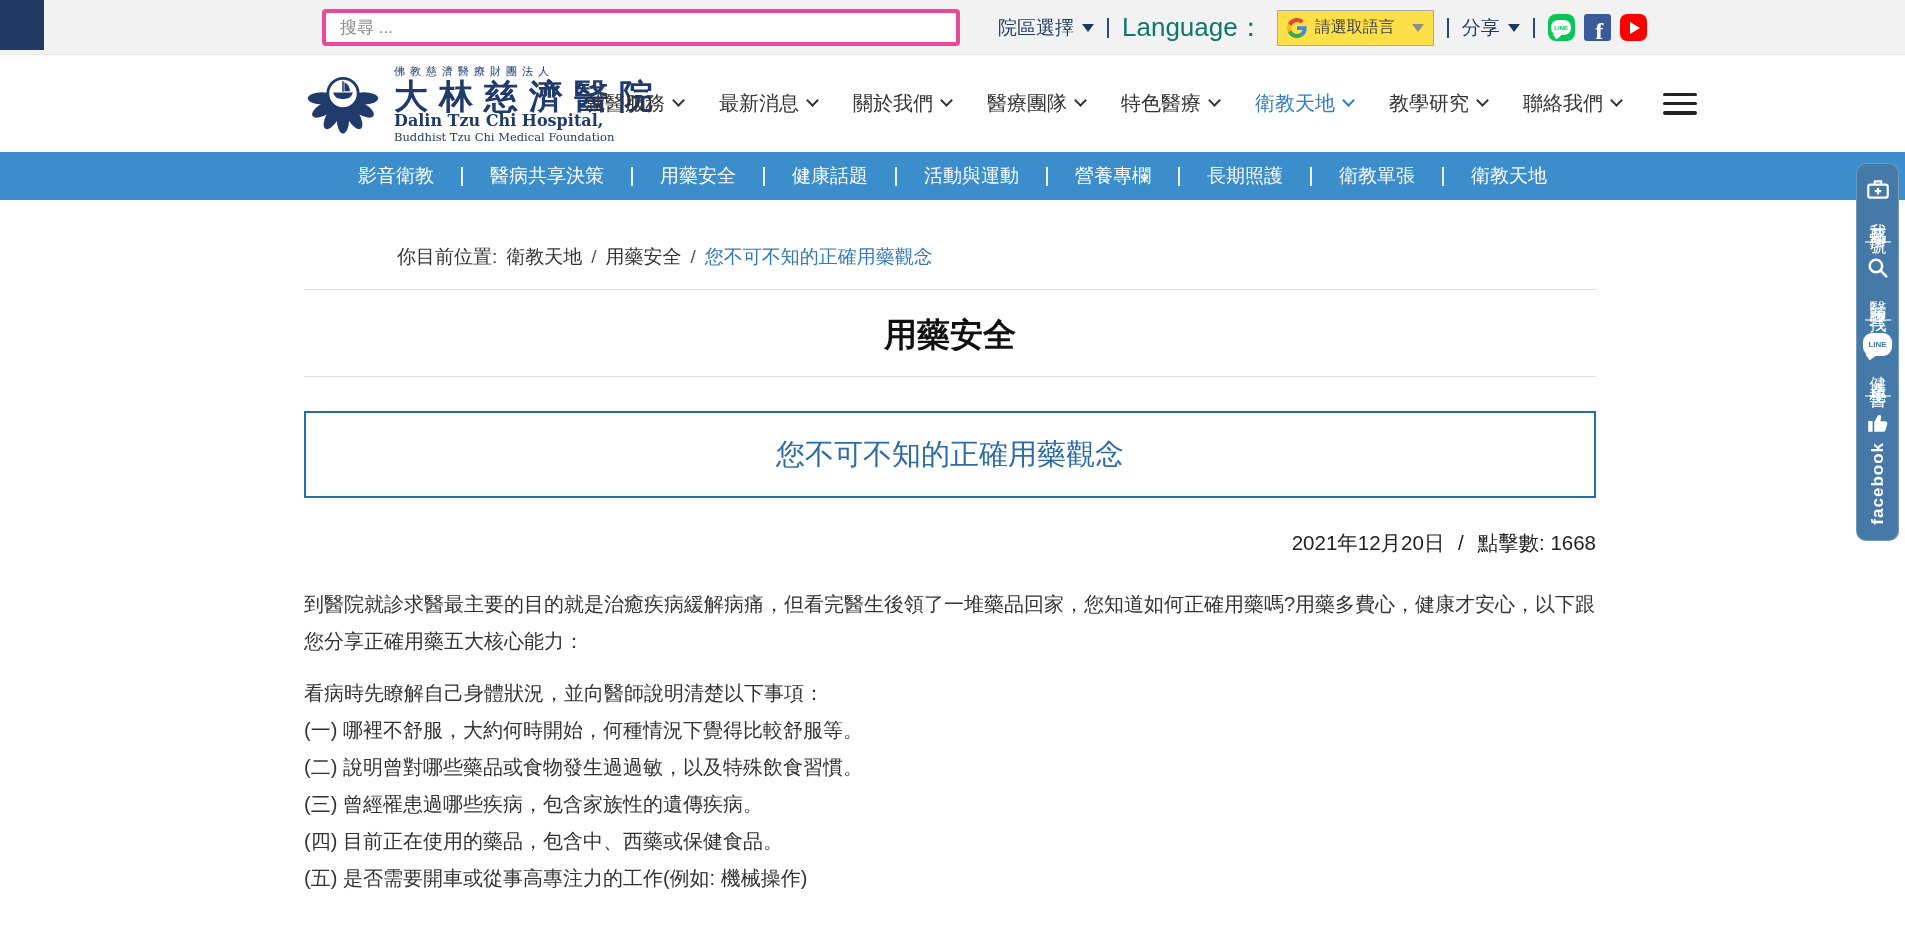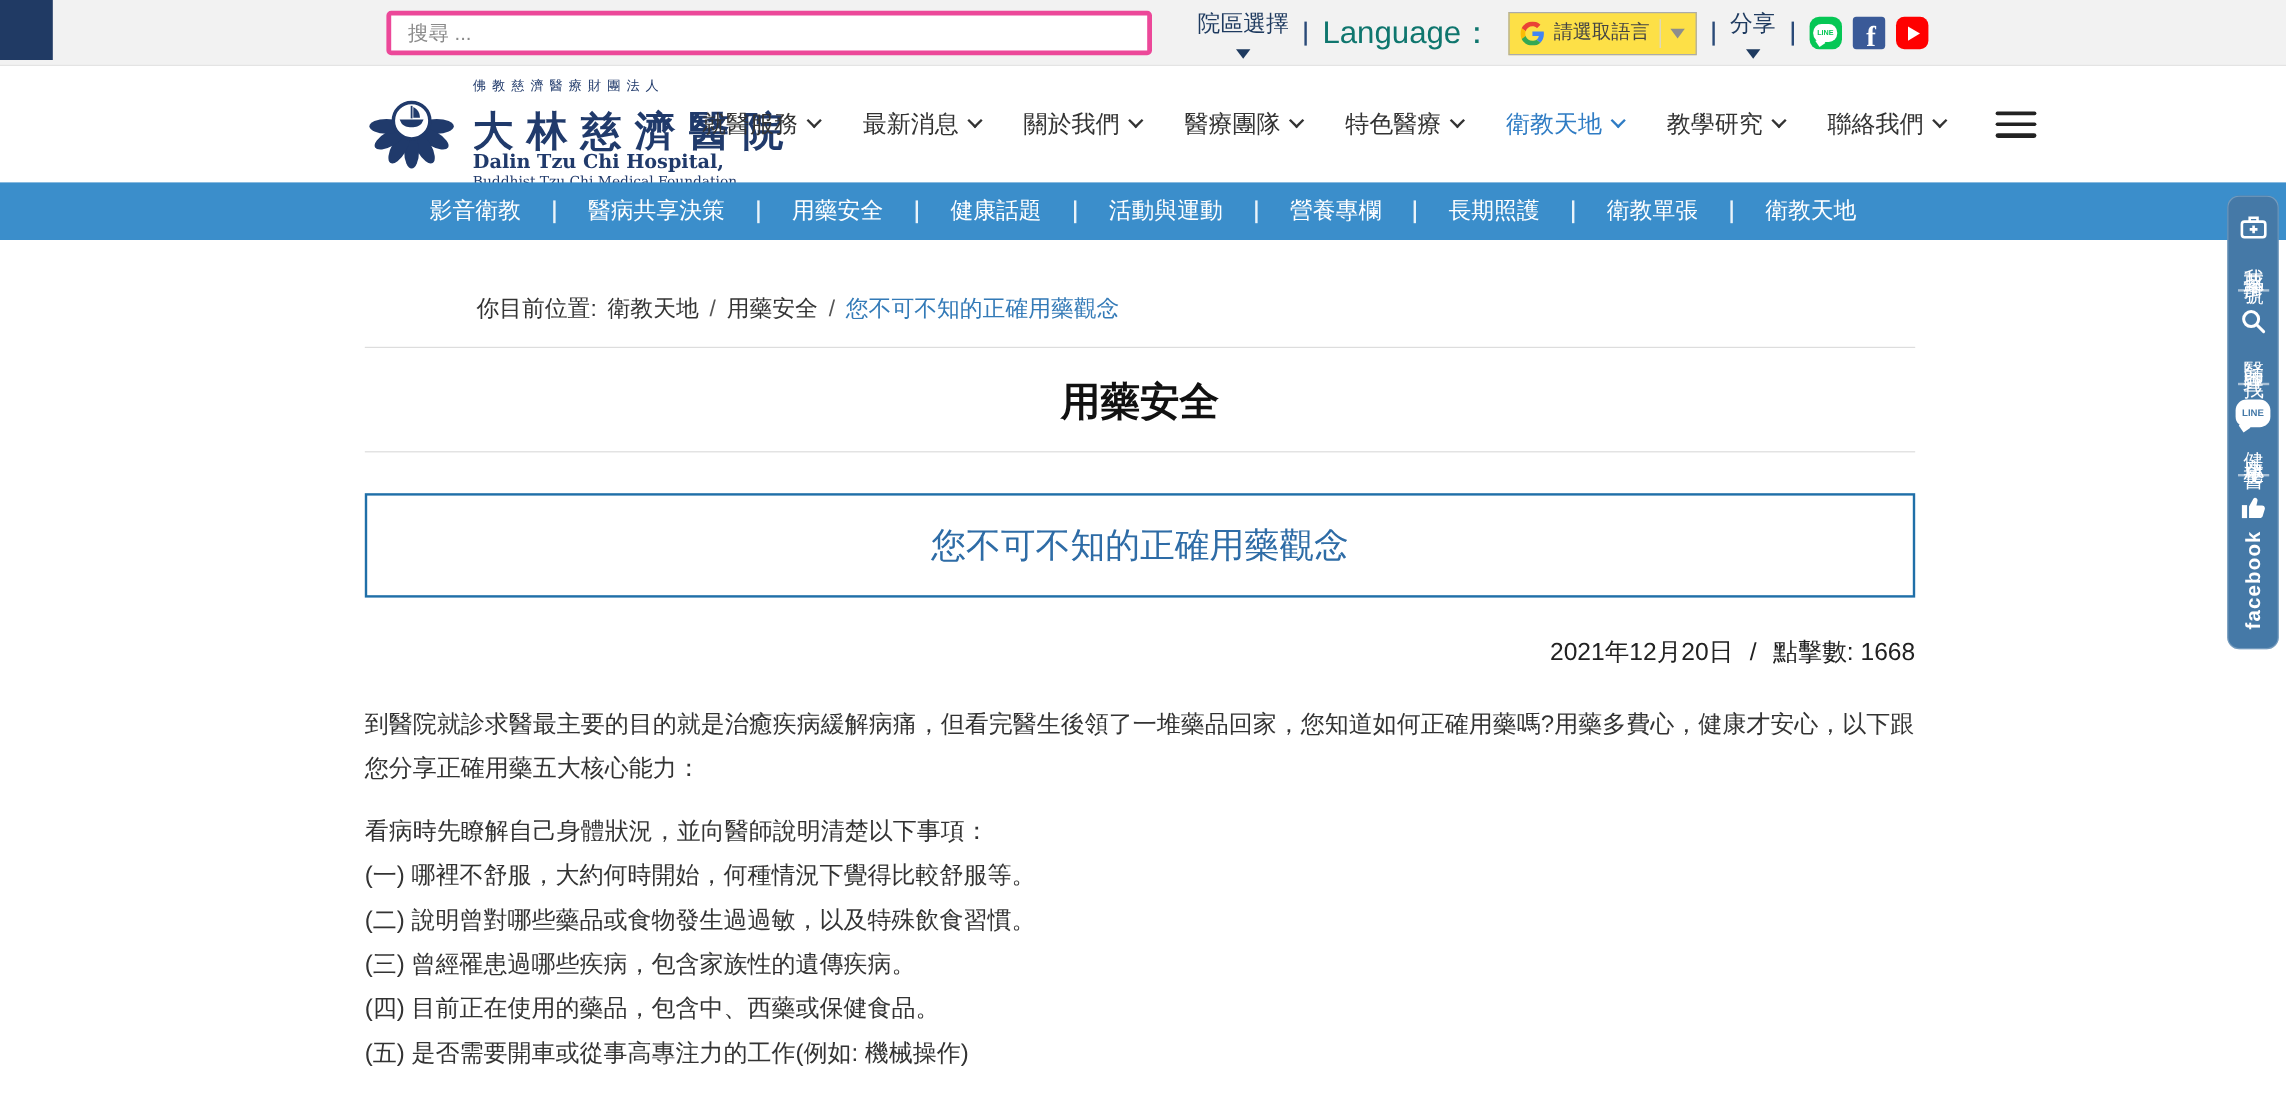--- a/index.html
+++ b/index.html
@@ -6,21 +6,21 @@
   html,body { width:1905px; height:930px; overflow:hidden; background:#fff;
     font-family:"Liberation Sans","DejaVu Sans",sans-serif; }
   body { position:relative; }
 
   
   .topbar { position:absolute; top:0; left:0; right:0; height:55px; background:#f2f2f2; border-bottom:1px solid #e4e4e4; }
   .corner-block { position:absolute; left:0; top:0; width:44px; height:50px; background:#203a64; }
   .search { position:absolute; left:322px; top:9px; width:638px; height:37px; border:4px solid #ec4899; border-radius:4px; background:#fff; font-size:17px; padding:0 14px; color:#ef4444; outline:none; font-family:inherit; }
   .search::placeholder { color:#8a8a8a; }
   .topbar-right { position:absolute; left:998px; top:0; height:55px; display:flex; align-items:center; gap:13px; }
-  .tb-item { display:flex; align-items:center; gap:8px; font-size:19px; color:#1e3a5f; cursor:pointer; white-space:nowrap;flex-direction:column; }
+  .tb-item { display:flex; align-items:center; gap:8px; font-size:19px; color:#1e3a5f; cursor:pointer; white-space:nowrap; }
   .tri-down { width:0; height:0; border-left:6px solid transparent; border-right:6px solid transparent; border-top:8px solid #1e3a5f; display:inline-block; }
   .tri-down.gray { border-top-color:#8d8d8d; }
   .tb-sep { width:2px; height:20px; background:#2a4a78; }
   .lang-label { font-size:26px; color:#0f766e; white-space:nowrap; }
   .google-select { display:flex; align-items:center; height:36px; background:#fde047; border:1px solid #ababab; padding:0 9px; gap:8px; font-size:16px; color:#444; cursor:pointer; white-space:nowrap; }
   .gs-div { width:1px; height:24px; background:#d6d6d6; }
   .social { display:flex; align-items:center; gap:9px; }
   .soc { width:27px; height:27px; display:flex; align-items:center; justify-content:center; cursor:pointer; position:relative; }
   .soc.line { background:#06c755; border-radius:8px; }
   .line-bub { width:20px; height:15px; background:#fff; border-radius:7px; position:relative; display:flex; align-items:center; justify-content:center; }
@@ -28,21 +28,21 @@
   .line-bub span { font-size:6px; font-weight:bold; color:#06c755; letter-spacing:0; }
   .soc.fb { background:#3a5a98; border-radius:3px; overflow:hidden; }
   .soc.fb span { color:#fff; font-size:24px; font-weight:bold; font-family:"Liberation Serif",serif; position:relative; top:4px; left:2px; }
   .soc.yt { background:#f00; border-radius:7px; }
   .yt-play { width:0; height:0; border-left:10px solid #fff; border-top:6px solid transparent; border-bottom:6px solid transparent; margin-left:3px; }
 
   
   .header { position:absolute; top:55px; left:0; right:0; height:97px; background:#fff; }
   .logo { position:absolute; left:300px; top:9px; display:flex; align-items:center; gap:8px; cursor:pointer; }
   .logo-text { color:#203a6b; font-family:"DejaVu Serif","Liberation Serif",serif; }
-  .lt1 { font-size:11px; letter-spacing:5px; margin-bottom:16px; }
+  .lt1 { font-size:11px; letter-spacing:5px; margin-bottom:2px; }
   .lt2 { font-size:34px; font-weight:bold; letter-spacing:11px; line-height:30px;text-align:right; }
   .lt3 { font-size:16px; font-weight:bold; line-height:19px; }
   .lt4 { font-size:11.5px; line-height:14px; }
   .mainnav { position:absolute; left:585px; top:0; height:97px; display:flex; align-items:center; gap:36px; }
   .nav-item { display:flex; align-items:center; gap:9px; font-size:20px; color:#333; cursor:pointer; white-space:nowrap; }
   .nav-item.active { color:#2f7cc4; }
   .chev { width:9px; height:9px; border-right:2.5px solid currentColor; border-bottom:2.5px solid currentColor; transform:rotate(45deg); margin-top:-6px; display:inline-block; }
   .hamburger { width:34px; height:22px; display:flex; flex-direction:column; justify-content:space-between; cursor:pointer; margin-left:6px; }
   .hamburger i { display:block; height:3.5px; background:#222; border-radius:2px; }
 

